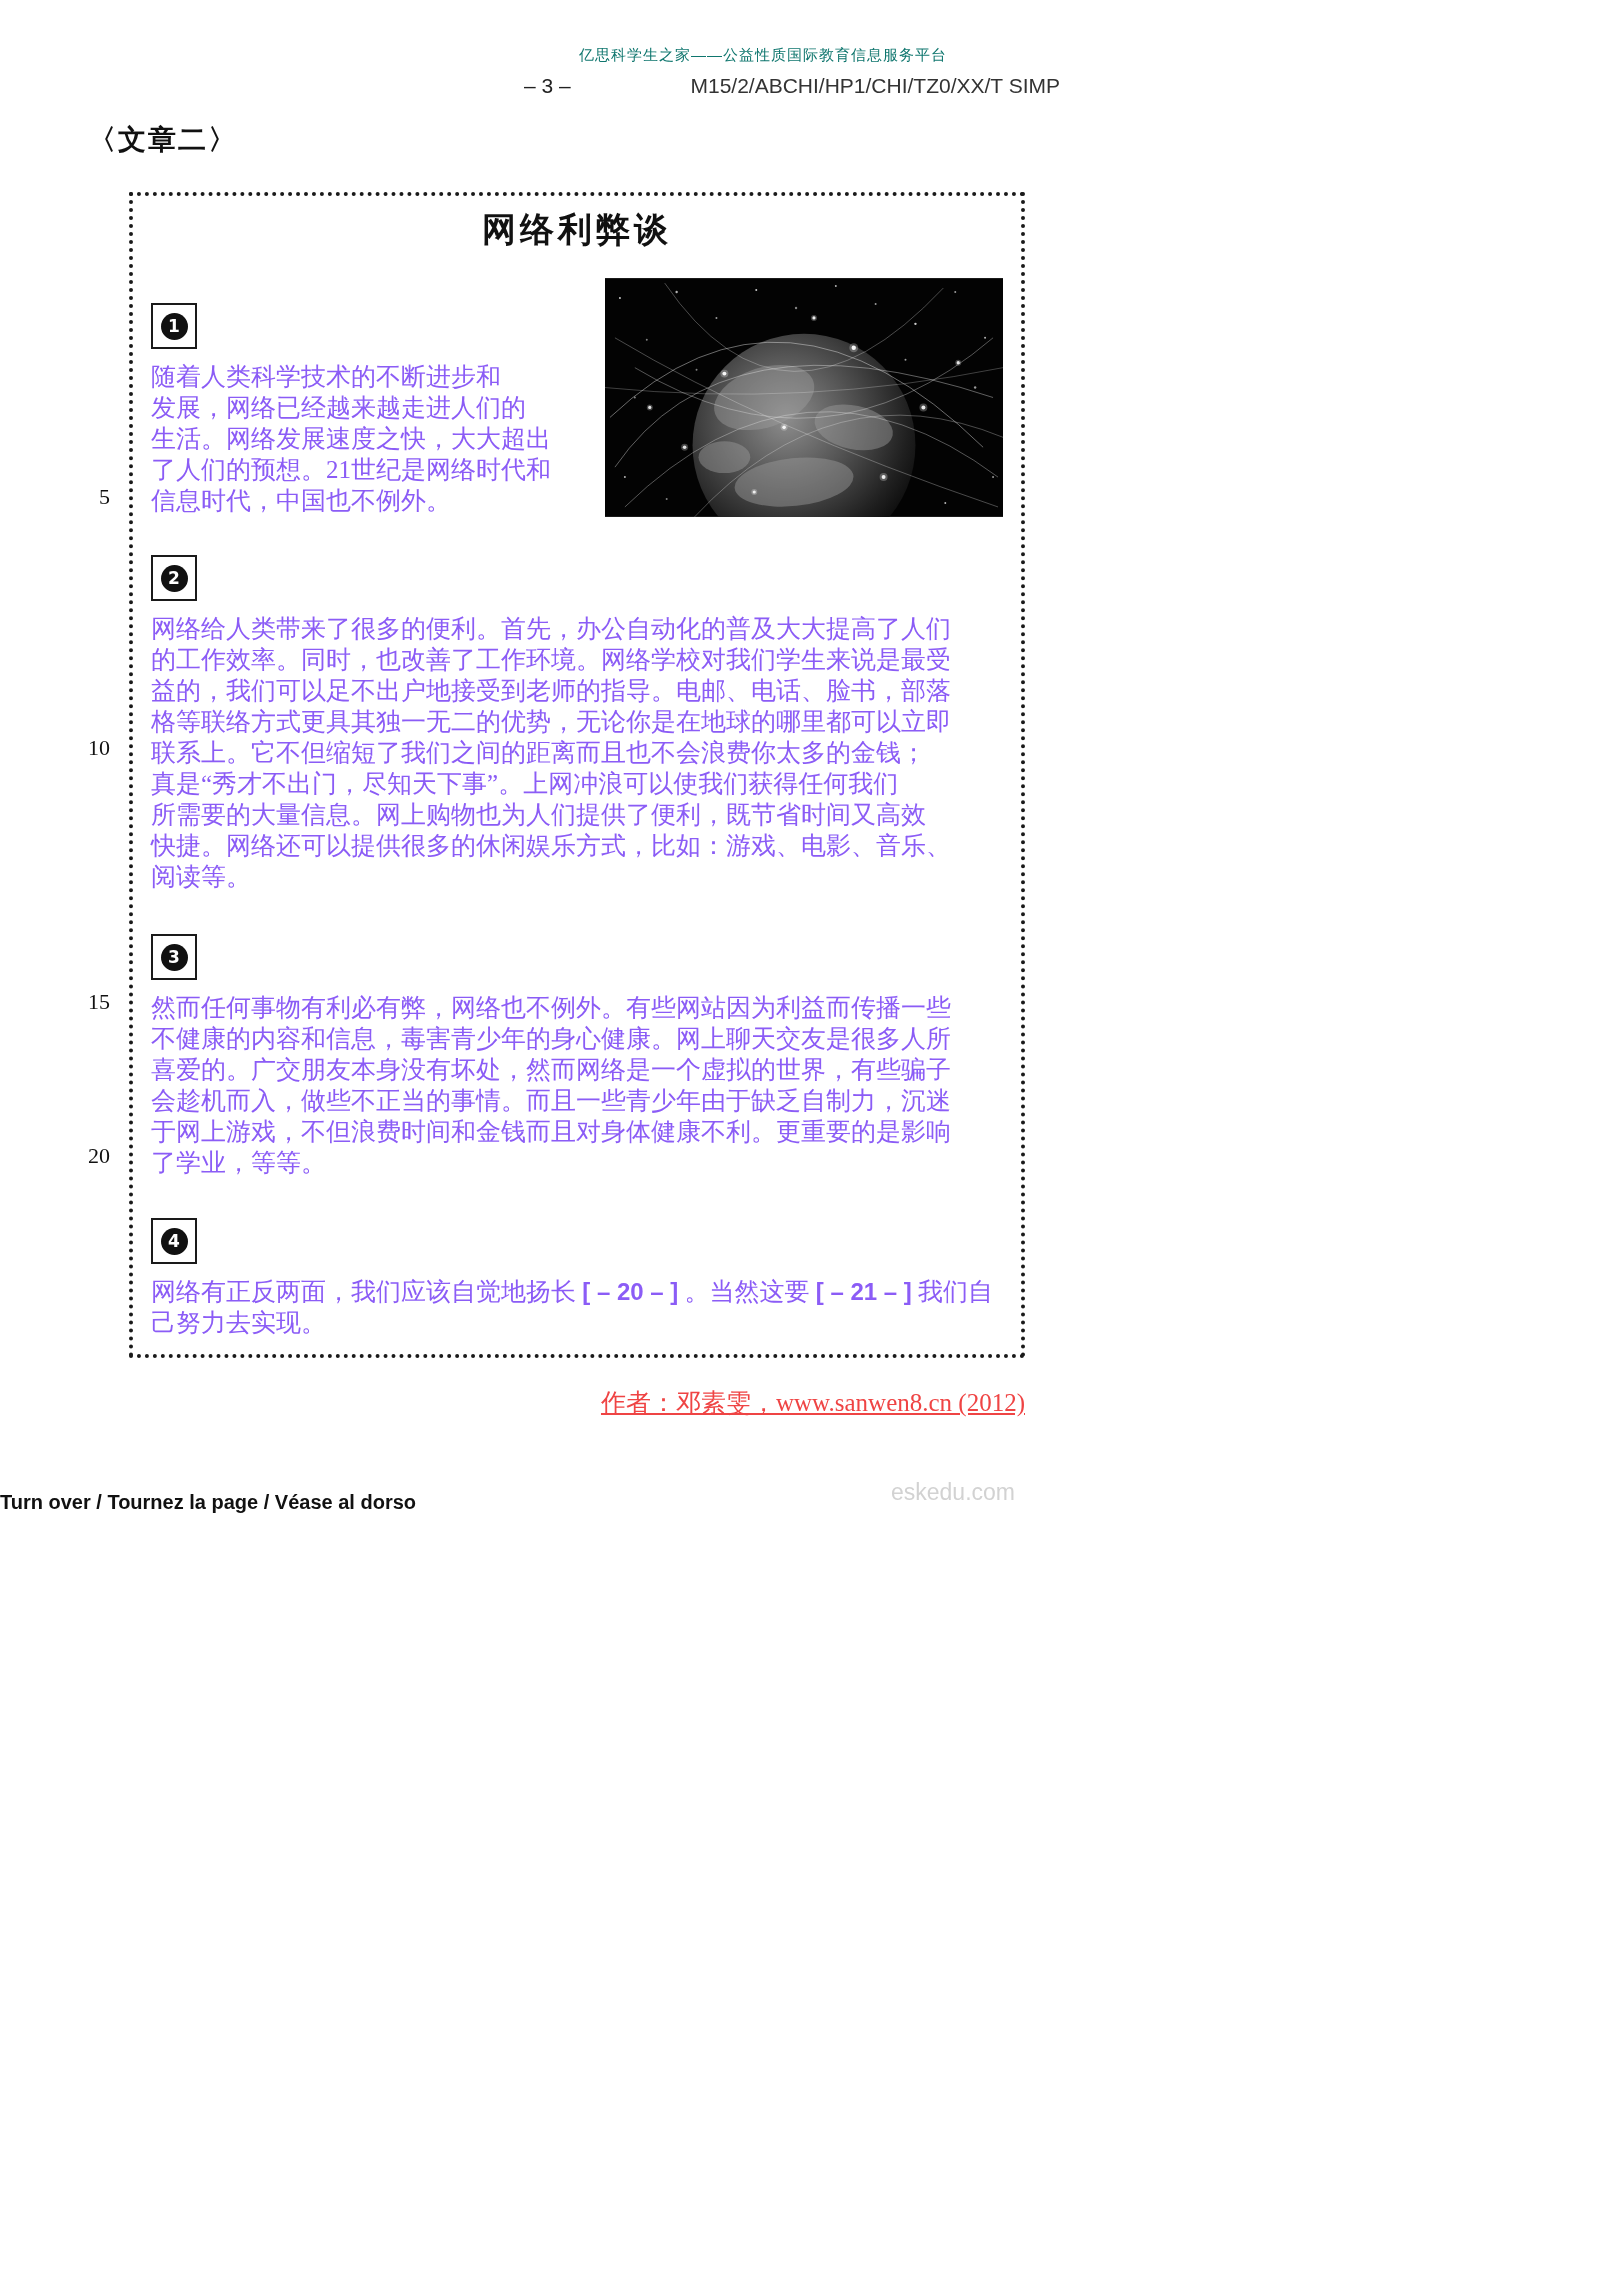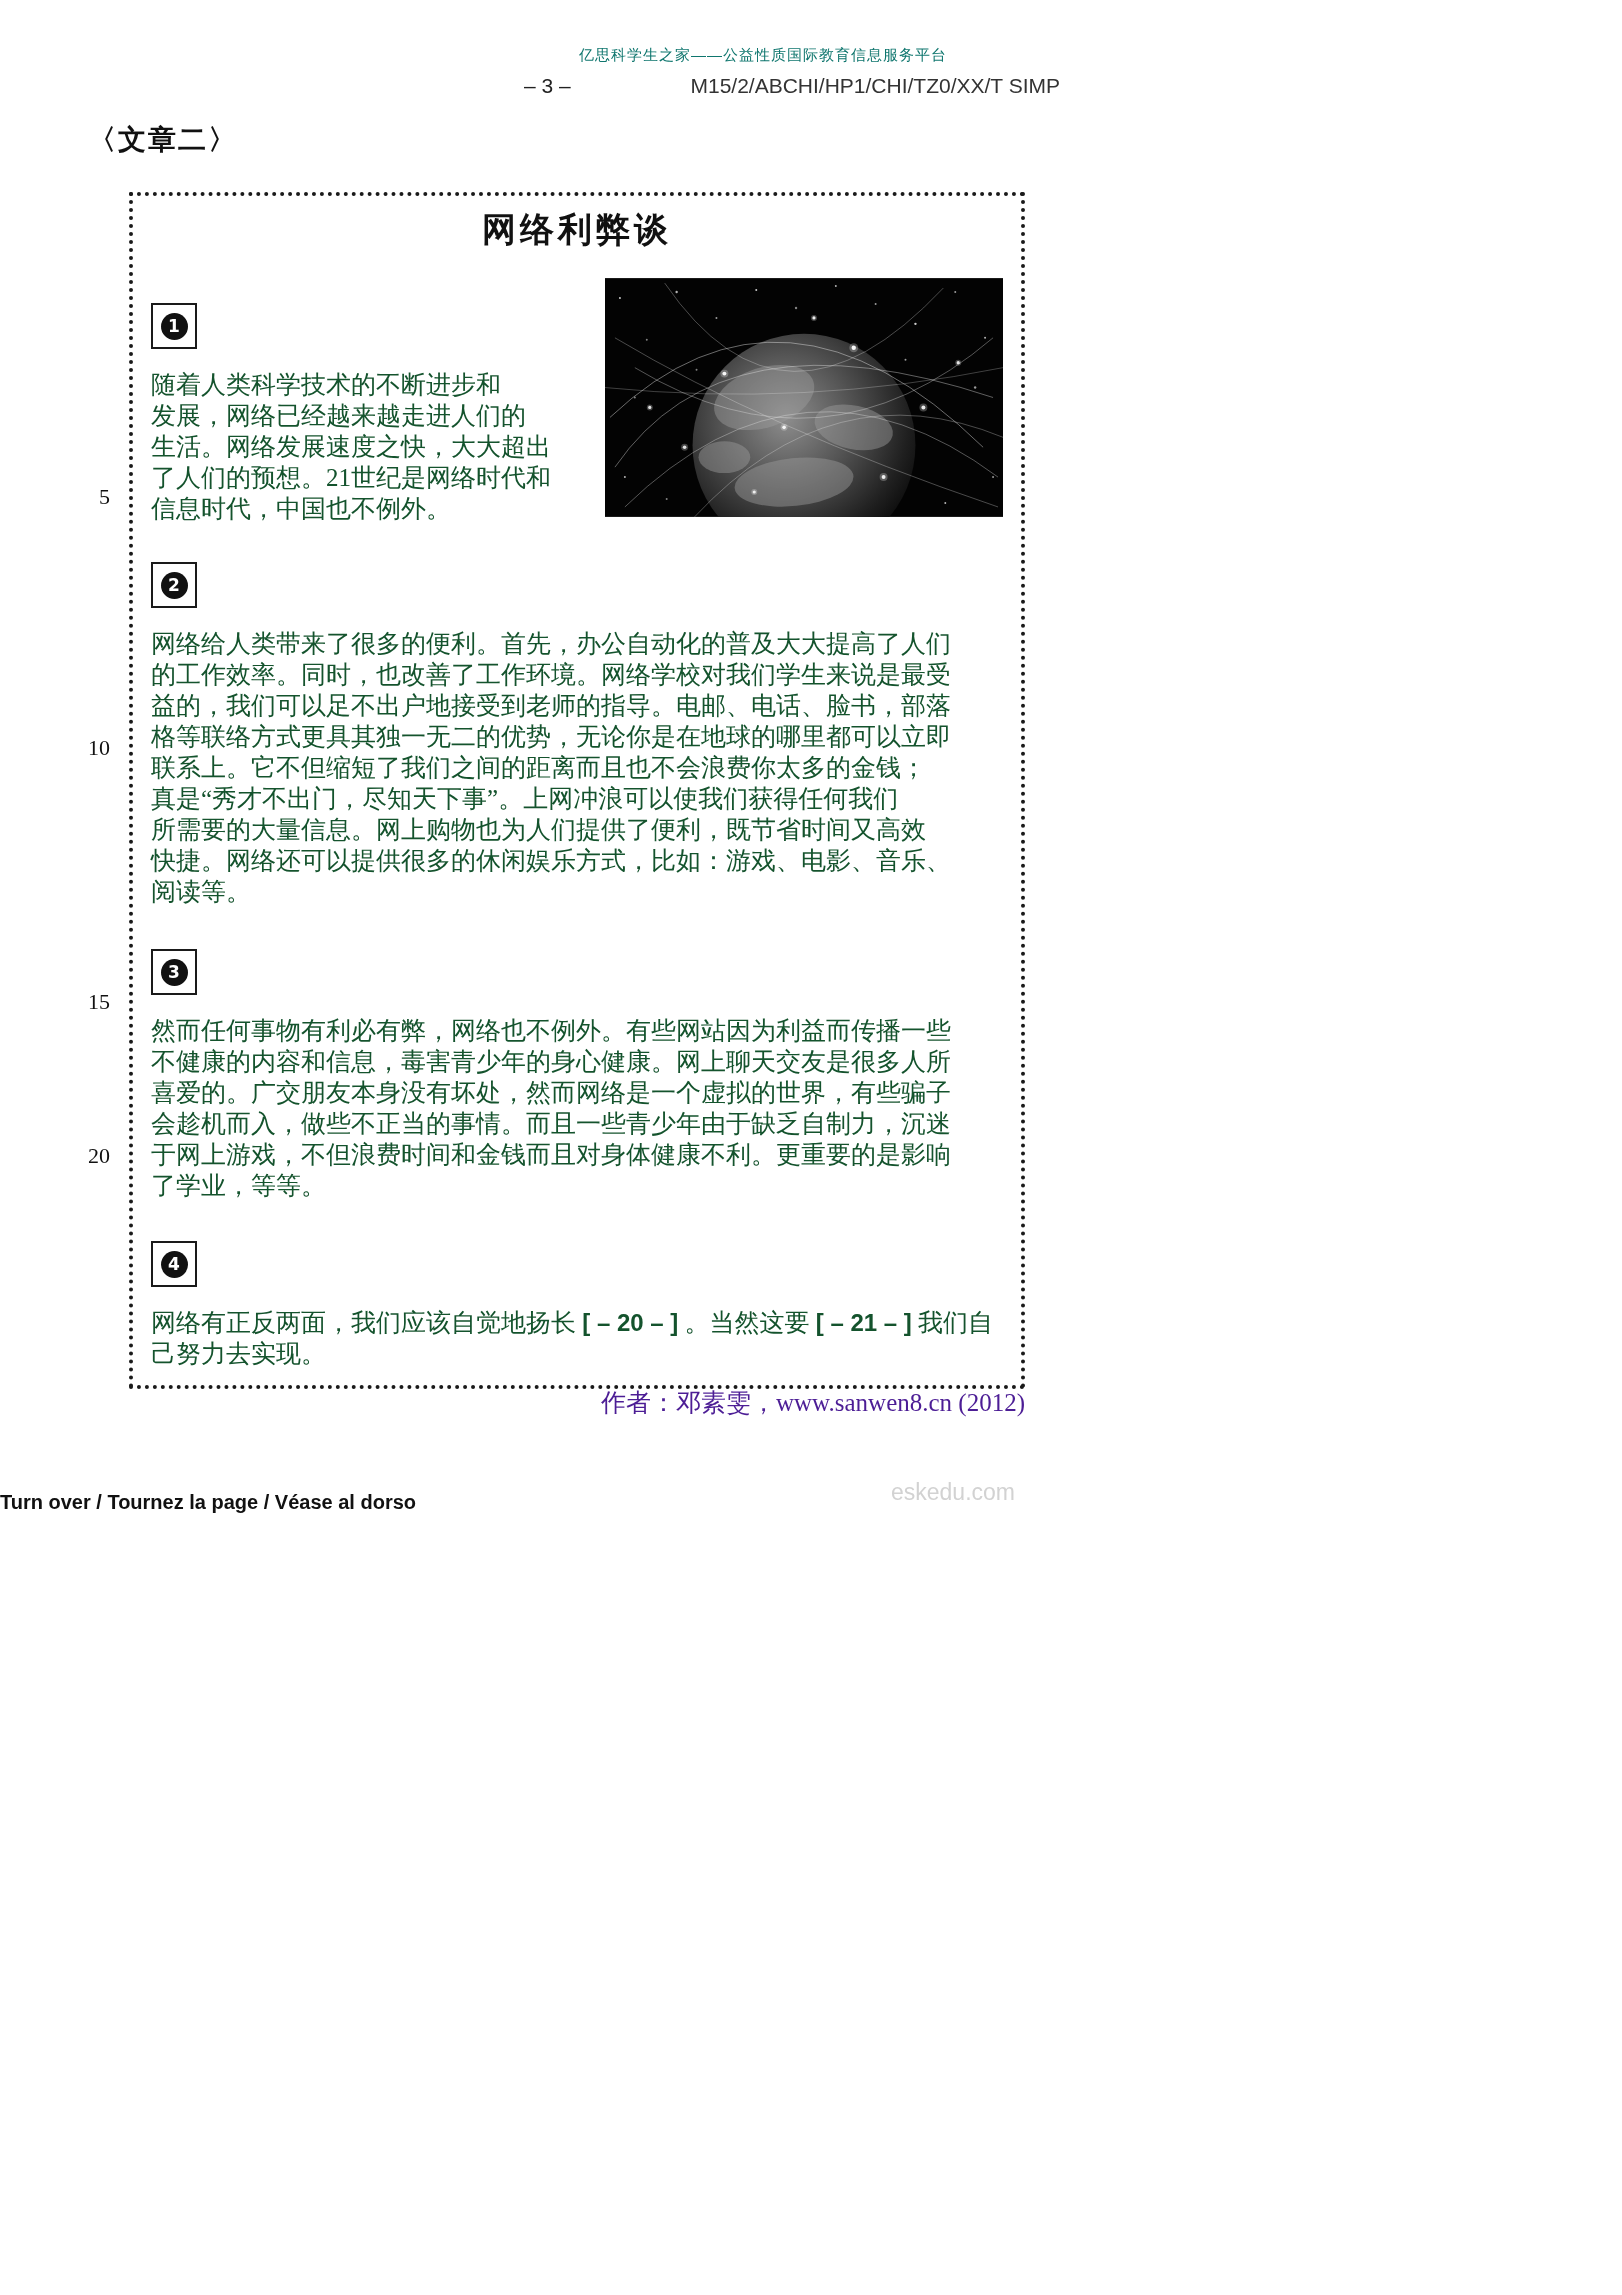--- a/index.html
+++ b/index.html
@@ -59,36 +59,36 @@
     width:46px; height:46px; border:2px solid #1a1a1a; background:#fff;
     display:flex; align-items:center; justify-content:center;
   }
   .num-circle {
     width:27px; height:27px; border-radius:50%; background:#111; color:#fff;
     display:flex; align-items:center; justify-content:center;
     font-size:17px; font-weight:bold;
     font-family:"DejaVu Sans","Liberation Sans",sans-serif;
   }
   .para-text {
-    margin-top:20px; font-size:25px; line-height:31px; white-space:pre-line;
-    color:#14532d;
+    margin-top:12px; font-size:25px; line-height:31px; white-space:pre-line;
+    color:#8b5cf6;
   }
   .para-block { margin-top:38px; }
   .para-block.p3 { margin-top:42px; }
   .para-block.p4 { margin-top:40px; }
   .blank-ref {
     font-weight:bold;
     font-family:"Liberation Sans","DejaVu Sans",sans-serif;
     font-size:24px;
   }
 
   
   .author-line {
     position:absolute; top:1386px; left:0; width:1025px; text-align:right;
-    font-size:25px; color:#4c1d95;
+    font-size:25px; color:#ef4444;text-decoration:underline;
   }
   .footer-watermark {
     position:absolute; top:1479px; left:891px; font-size:23px; color:#d2d2d2;
     font-family:"Liberation Sans","DejaVu Sans",sans-serif;
   }
   .turn-over {
     position:absolute; top:1491px; left:0; width:1025px; 
     font-size:20px; font-weight:bold; color:#111;
     font-family:"Liberation Sans","DejaVu Sans",sans-serif;
   }

